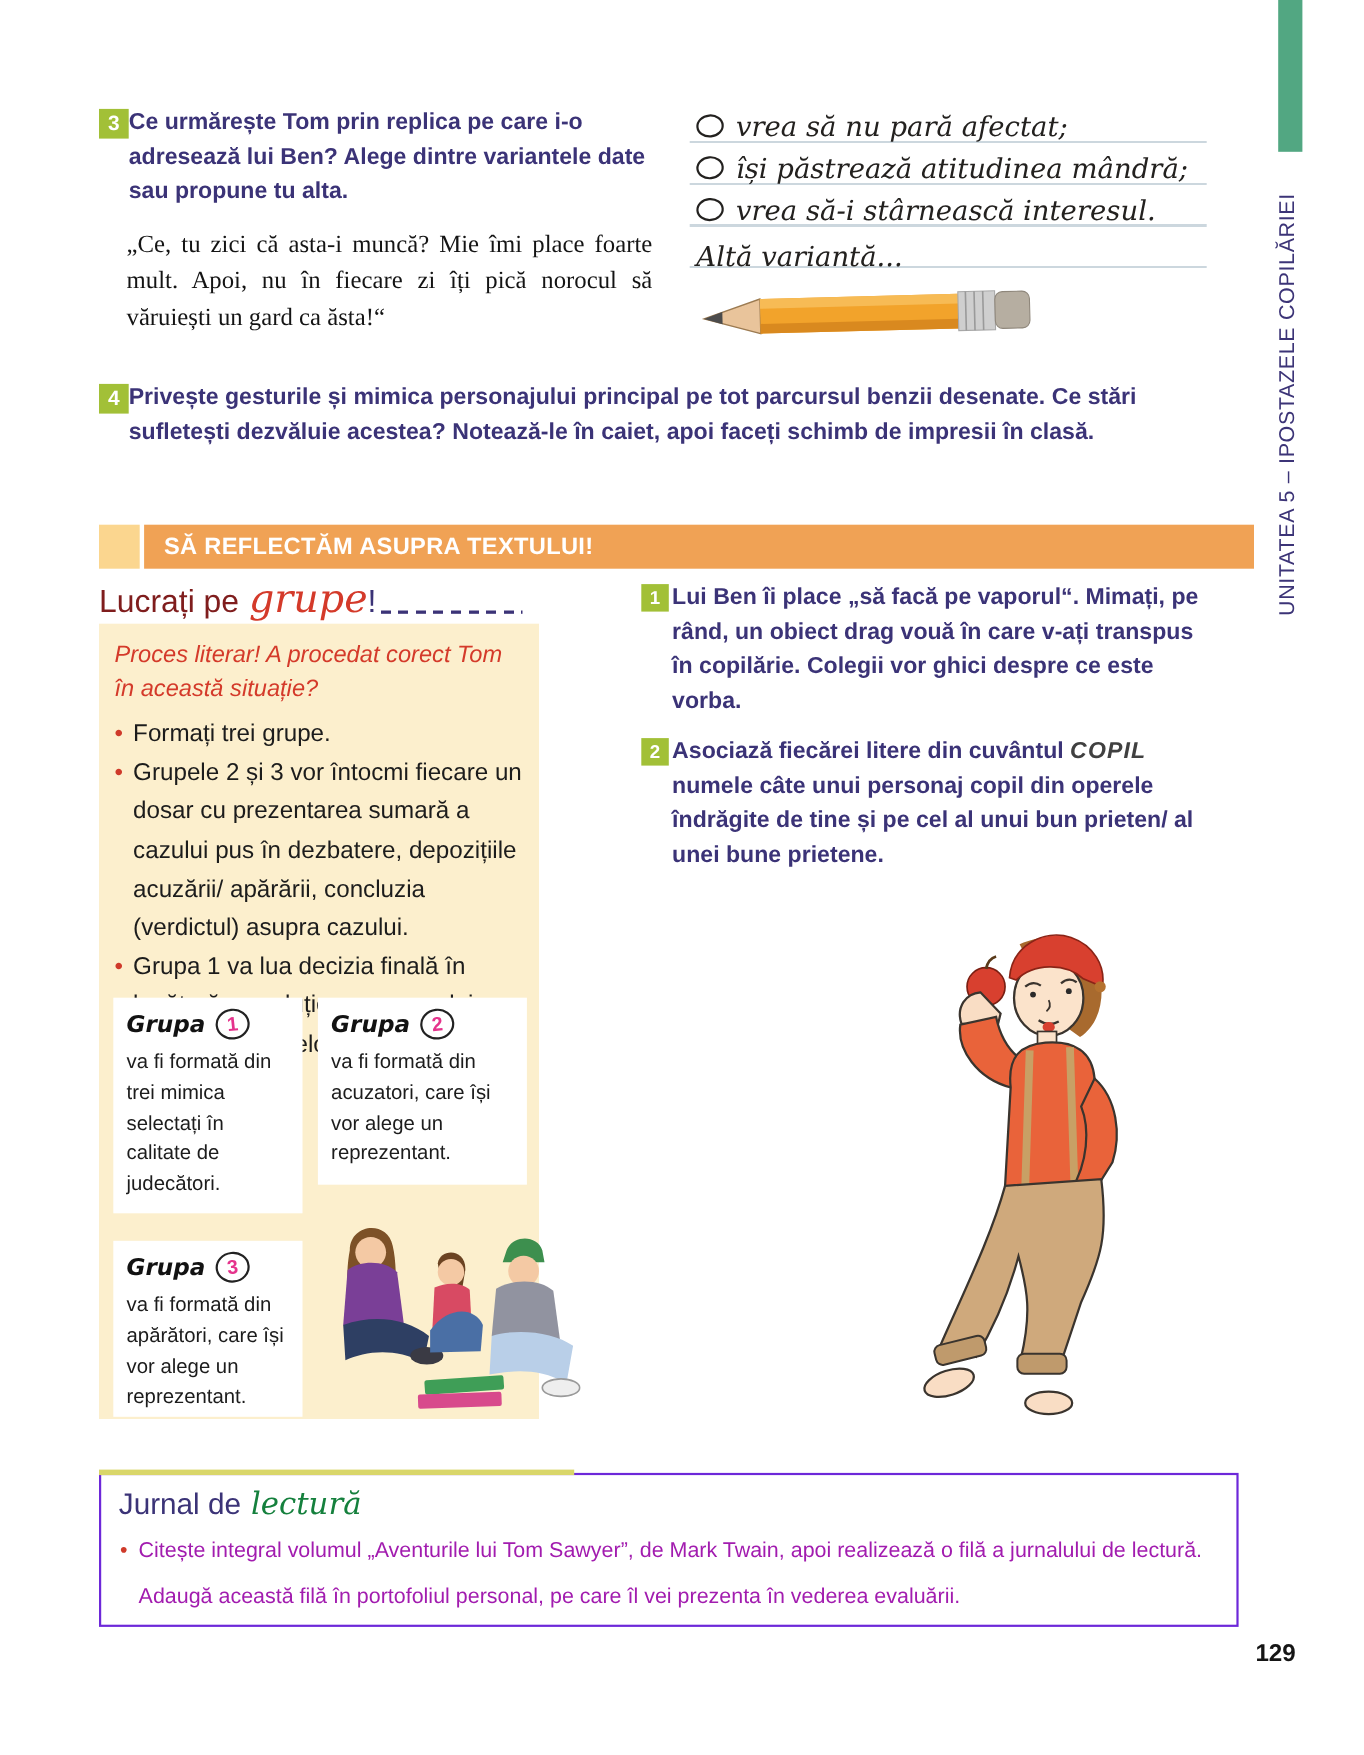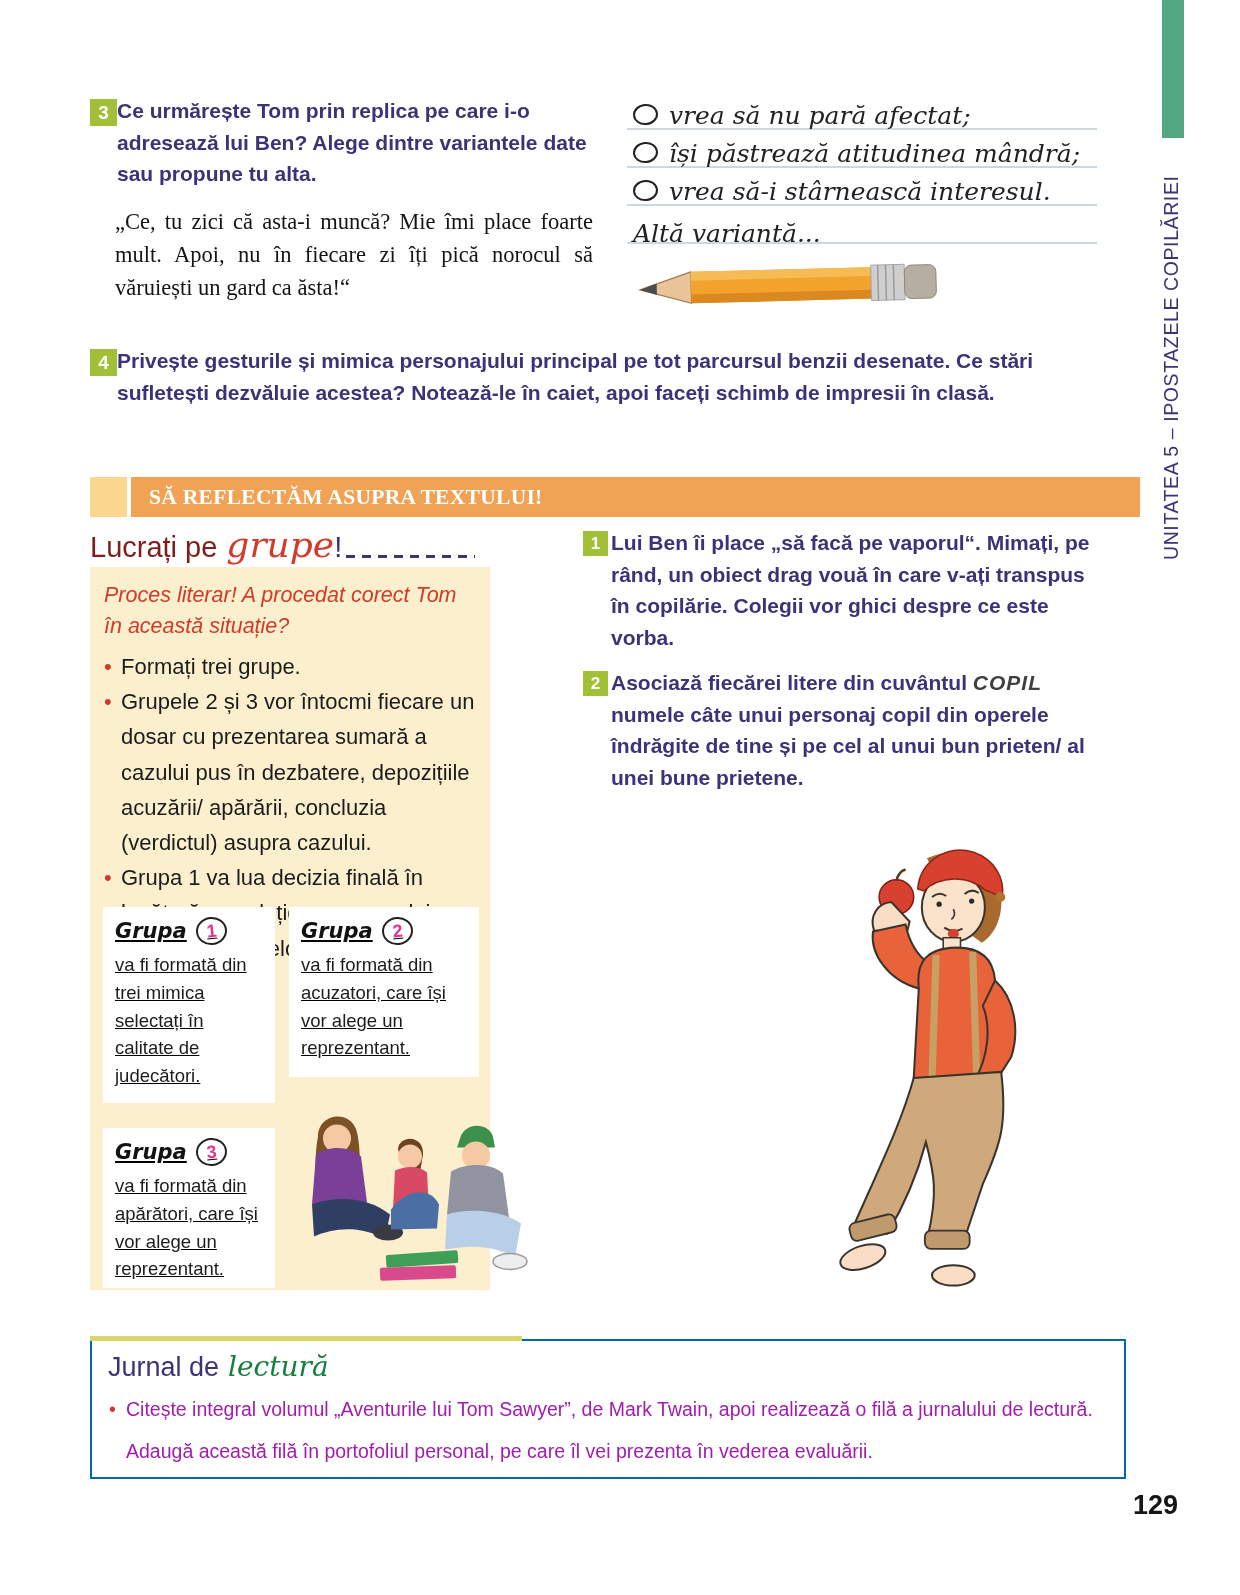--- a/index.html
+++ b/index.html
@@ -28,64 +28,64 @@
   .hand-row{position:absolute;font-family:"DejaVu Serif",serif;font-style:italic;
             font-size:25px;color:#23211f;white-space:nowrap;}
   .opt-circle{display:inline-block;width:21px;height:17px;border:2.5px solid #23211f;
               border-radius:50%;margin-right:11px;vertical-align:-1px;transform:rotate(-5deg);}
   .pencil{position:absolute;left:638px;top:260px;width:305px;height:48px;transform:rotate(-1.5deg);}
 
   
   .banner-sq{position:absolute;left:90px;top:477px;width:37px;height:40px;background:#fbd68f;}
   .banner-bar{position:absolute;left:131px;top:477px;width:1009px;height:40px;background:#f0a255;
               color:#fff;font-weight:bold;font-size:21.5px;line-height:40px;padding-left:18px;
-              box-sizing:border-box;letter-spacing:.3px;font-family:Liberation Serif, serif;}
+              box-sizing:border-box;letter-spacing:.3px;}
 
   
   .gw-heading{position:absolute;left:90px;top:524px;width:385px;display:flex;align-items:baseline;}
   .h-main{font-size:29px;color:#7f1d1d;}
   .h-script{font-family:"DejaVu Serif",serif;font-style:italic;font-size:36px;color:#d43a2a;margin-left:9px;}
   .h-mark{font-size:29px;color:#3b3377;}
   .h-dashes{flex:1;height:3px;margin-left:4px;align-self:flex-end;margin-bottom:7px;
             background:repeating-linear-gradient(to right,#3b3377 0 9px,rgba(0,0,0,0) 9px 16px);}
 
   
   .ybox{position:absolute;left:90px;top:567px;width:400px;height:723px;background:#fcefcd;}
   .box-title{position:absolute;left:14px;top:13px;width:375px;font-style:italic;
              font-size:21.5px;line-height:1.45;color:#d43a2a;}
   .box-bullets{position:absolute;left:14px;top:82px;width:372px;}
   .bullet-item{position:relative;padding-left:17px;font-size:22px;line-height:1.6;color:#1c1c1c;}
   .bullet-item::before{content:"•";position:absolute;left:0;color:#cf3a2a;}
 
   
-  .gcard{position:absolute;background:#fff;box-sizing:border-box;padding:10px 12px;text-decoration:underline;}
+  .gcard{position:absolute;background:#fff;box-sizing:border-box;padding:10px 12px;}
   .glabel{font-family:"DejaVu Sans",sans-serif;font-weight:bold;font-style:italic;
           font-size:21px;color:#121212;display:flex;align-items:center;}
   .gnum{display:inline-flex;width:27px;height:24px;border:2px solid #222;border-radius:50%;
         align-items:center;justify-content:center;color:#e5338c;font-weight:bold;font-size:18px;
         margin-left:9px;transform:rotate(-6deg);font-style:normal;font-family:"Liberation Sans",sans-serif;}
   .gtext{font-size:18.5px;line-height:1.5;color:#1c1c1c;margin-top:6px;}
 
   .kids-photo{position:absolute;left:288px;top:1096px;width:240px;height:196px;}
   .tom-illustration{position:absolute;left:762px;top:836px;width:340px;height:478px;}
 
   .copil{color:#404040;font-style:italic;font-weight:bold;letter-spacing:1px;}
 
   
   .journal{position:absolute;left:90px;top:1339px;width:1036px;height:140px;background:#fff;
-           border:2px solid #0369a1;box-sizing:border-box;}
+           border:2px solid #6d28d9;box-sizing:border-box;}
   .journal-accent{position:absolute;left:-2px;top:-5px;width:432px;height:5px;background:#d9d66a;}
   .journal-head{display:flex;align-items:baseline;padding:9px 0 0 16px;}
   .jh-main{font-size:27px;color:#3b3377;}
   .jh-script{font-family:"DejaVu Serif",serif;font-style:italic;font-size:28px;color:#15803d;margin-left:9px;}
   .journal-bullet{position:relative;margin:6px 20px 0 34px;font-size:19.5px;line-height:2.15;color:#a21caf;}
   .journal-bullet::before{content:"•";position:absolute;left:-17px;color:#cf3a2a;}
 
   .pagenum{position:absolute;left:1093px;top:1490px;width:85px;text-align:right;
-           font-weight:bold;font-size:27px;color:#151515;}
+           font-weight:bold;font-size:22px;color:#151515;}
 </style>
 </head>
 <body>
 
 <div class="page">
 
   <div class="side-green"></div>
   <div class="side-text">UNITATEA 5 – IPOSTAZELE COPILĂRIEI</div>
 
   <div class="badge" style="left:90px;top:99px;">

